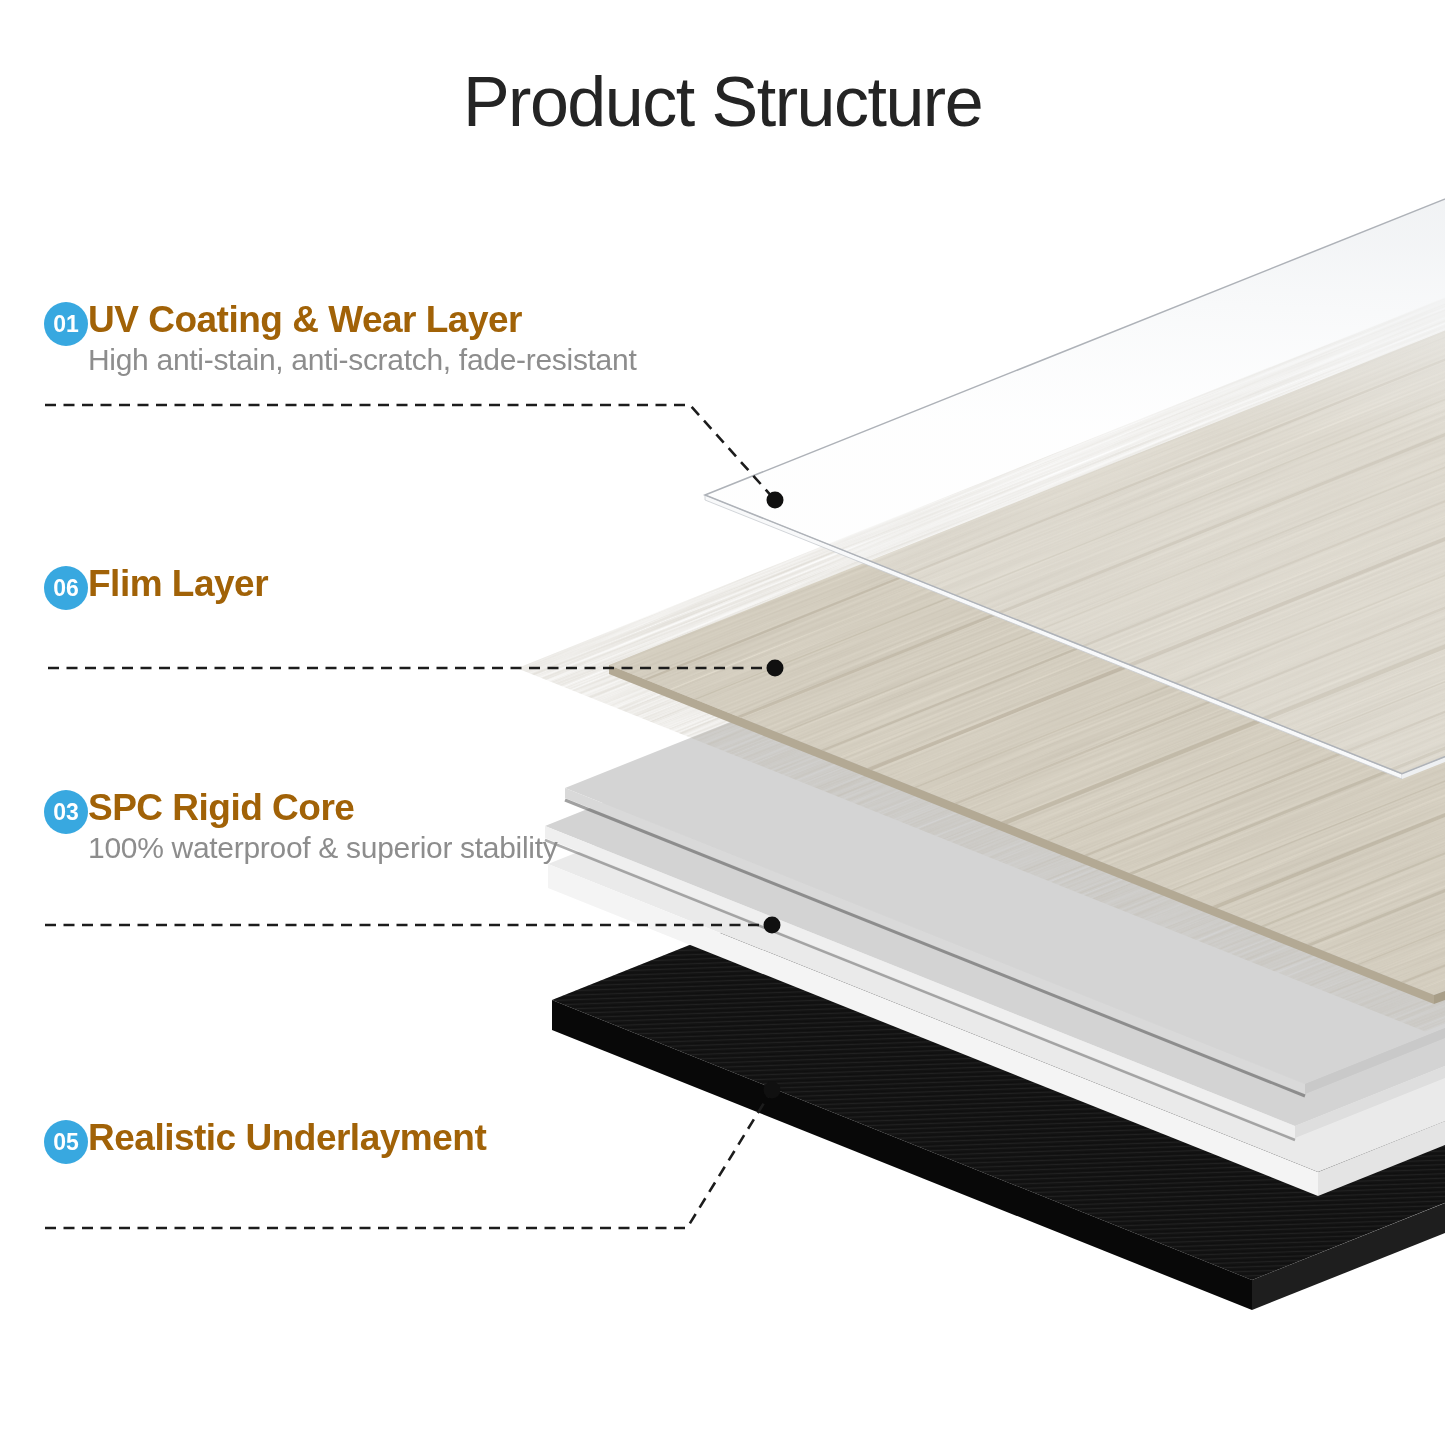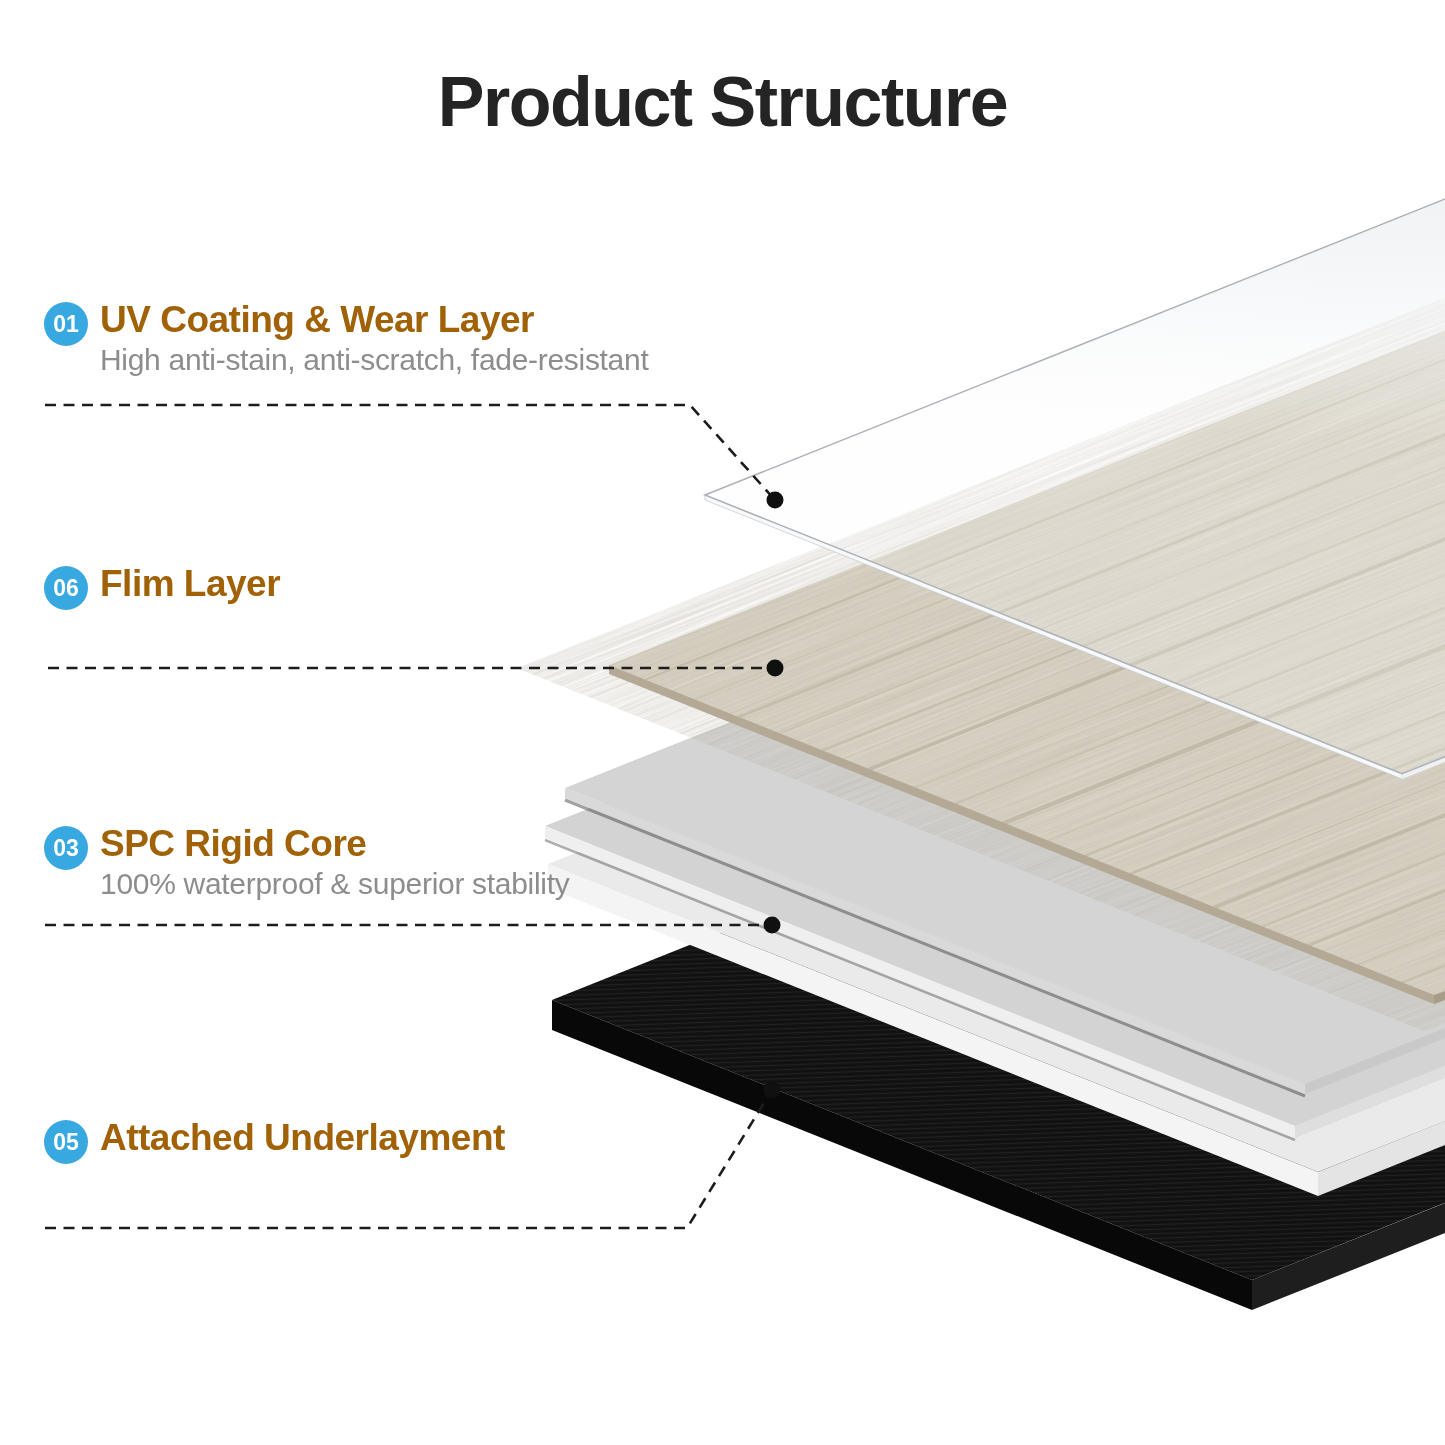--- a/index.html
+++ b/index.html
@@ -2,26 +2,26 @@
 <html><head>
 <meta charset="utf-8">
 <style>
   html,body{margin:0;padding:0;background:#ffffff;}
   body{width:1445px;height:1445px;position:relative;overflow:hidden;
        font-family:"Liberation Sans","DejaVu Sans",sans-serif;}
   .stage{position:absolute;inset:0;width:1445px;height:1445px;}
   svg.illus{position:absolute;left:0;top:0;width:1445px;height:1445px;}
 
   .page-title{position:absolute;top:62px;left:0;width:100%;text-align:center;
-    font-size:70px;font-weight:700;color:#242424;letter-spacing:-1.5px;}
+    font-size:70px;font-weight:400;color:#242424;letter-spacing:-1.5px;}
 
-  .callout{position:absolute;left:44px;display:flex;gap:12px;align-items:flex-start;}
+  .callout{position:absolute;left:44px;display:flex;align-items:flex-start;}
   .callout.b1{top:299px}
   .callout.b2{top:563px}
-  .callout.b3{top:823px}
+  .callout.b3{top:787px}
   .callout.b4{top:1117px}
   .badge{width:44px;height:44px;border-radius:50%;background:#38a8e0;color:#ffffff;
     font-weight:700;font-size:23px;display:flex;align-items:center;justify-content:center;
     margin-top:3px;flex:none;}
   .ctext .h{font-size:37px;font-weight:700;color:#a16207;letter-spacing:-0.5px;line-height:1.15;}
   .ctext .d{font-size:30px;color:#8d8d8d;margin-top:1px;letter-spacing:-0.3px;}
 </style>
 </head>
 <body>
 
@@ -170,17 +170,17 @@
     <div class="badge">03</div>
     <div class="ctext">
       <div class="h">SPC Rigid Core</div>
       <div class="d">100% waterproof &amp; superior stability</div>
     </div>
   </div>
 
   <div class="callout b4">
     <div class="badge">05</div>
     <div class="ctext">
-      <div class="h">Attached Underlayment</div>
+      <div class="h">Realistic Underlayment</div>
     </div>
   </div>
 
 </div>
 
 </body></html>

